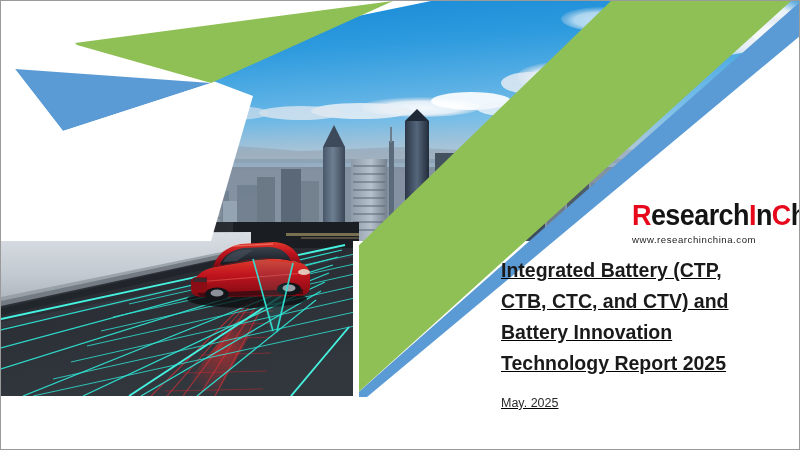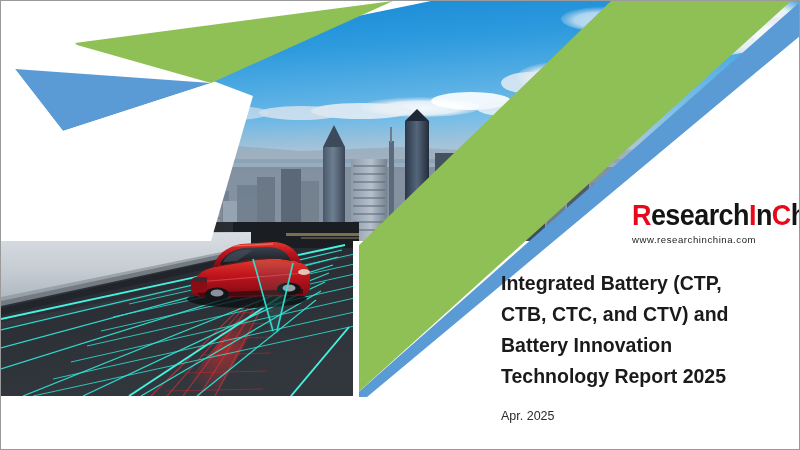--- a/index.html
+++ b/index.html
@@ -24,23 +24,24 @@
     top: 0; left: 0;
     width: 800px;
     height: 450px;
   }
   .layer svg { display:block; }
 
   
   #title-block {
     position: absolute;
     left: 500px;
-    top: 267px;
+    top: 254px;
     width: 292px;
     z-index: 40;
+    text-decoration: underline;
   }
   #report-title {
     margin: 0;
     font-family: "Liberation Sans", sans-serif;
     font-size: 19.5px;
     font-weight: bold;
     line-height: 31px;
     color: #1a1a1a;
     letter-spacing: 0px;
     white-space: pre-line;
@@ -436,16 +437,16 @@
       <span class="seg-red">R</span><span class="seg-dark">esearch</span><span class="seg-red">I</span><span class="seg-dark">n</span><span class="seg-red">C</span><span class="seg-dark">hina</span>
     </div>
     <div id="logo-url">www.researchinchina.com</div>
   </div>
 
   <div id="title-block">
     <h1 id="report-title">Integrated Battery (CTP,
 CTB, CTC, and CTV) and
 Battery Innovation
 Technology Report 2025</h1>
-    <p id="report-date">Apr. 2025</p>
+    <p id="report-date">May. 2025</p>
   </div>
 
 </div>
 
 </body></html>

